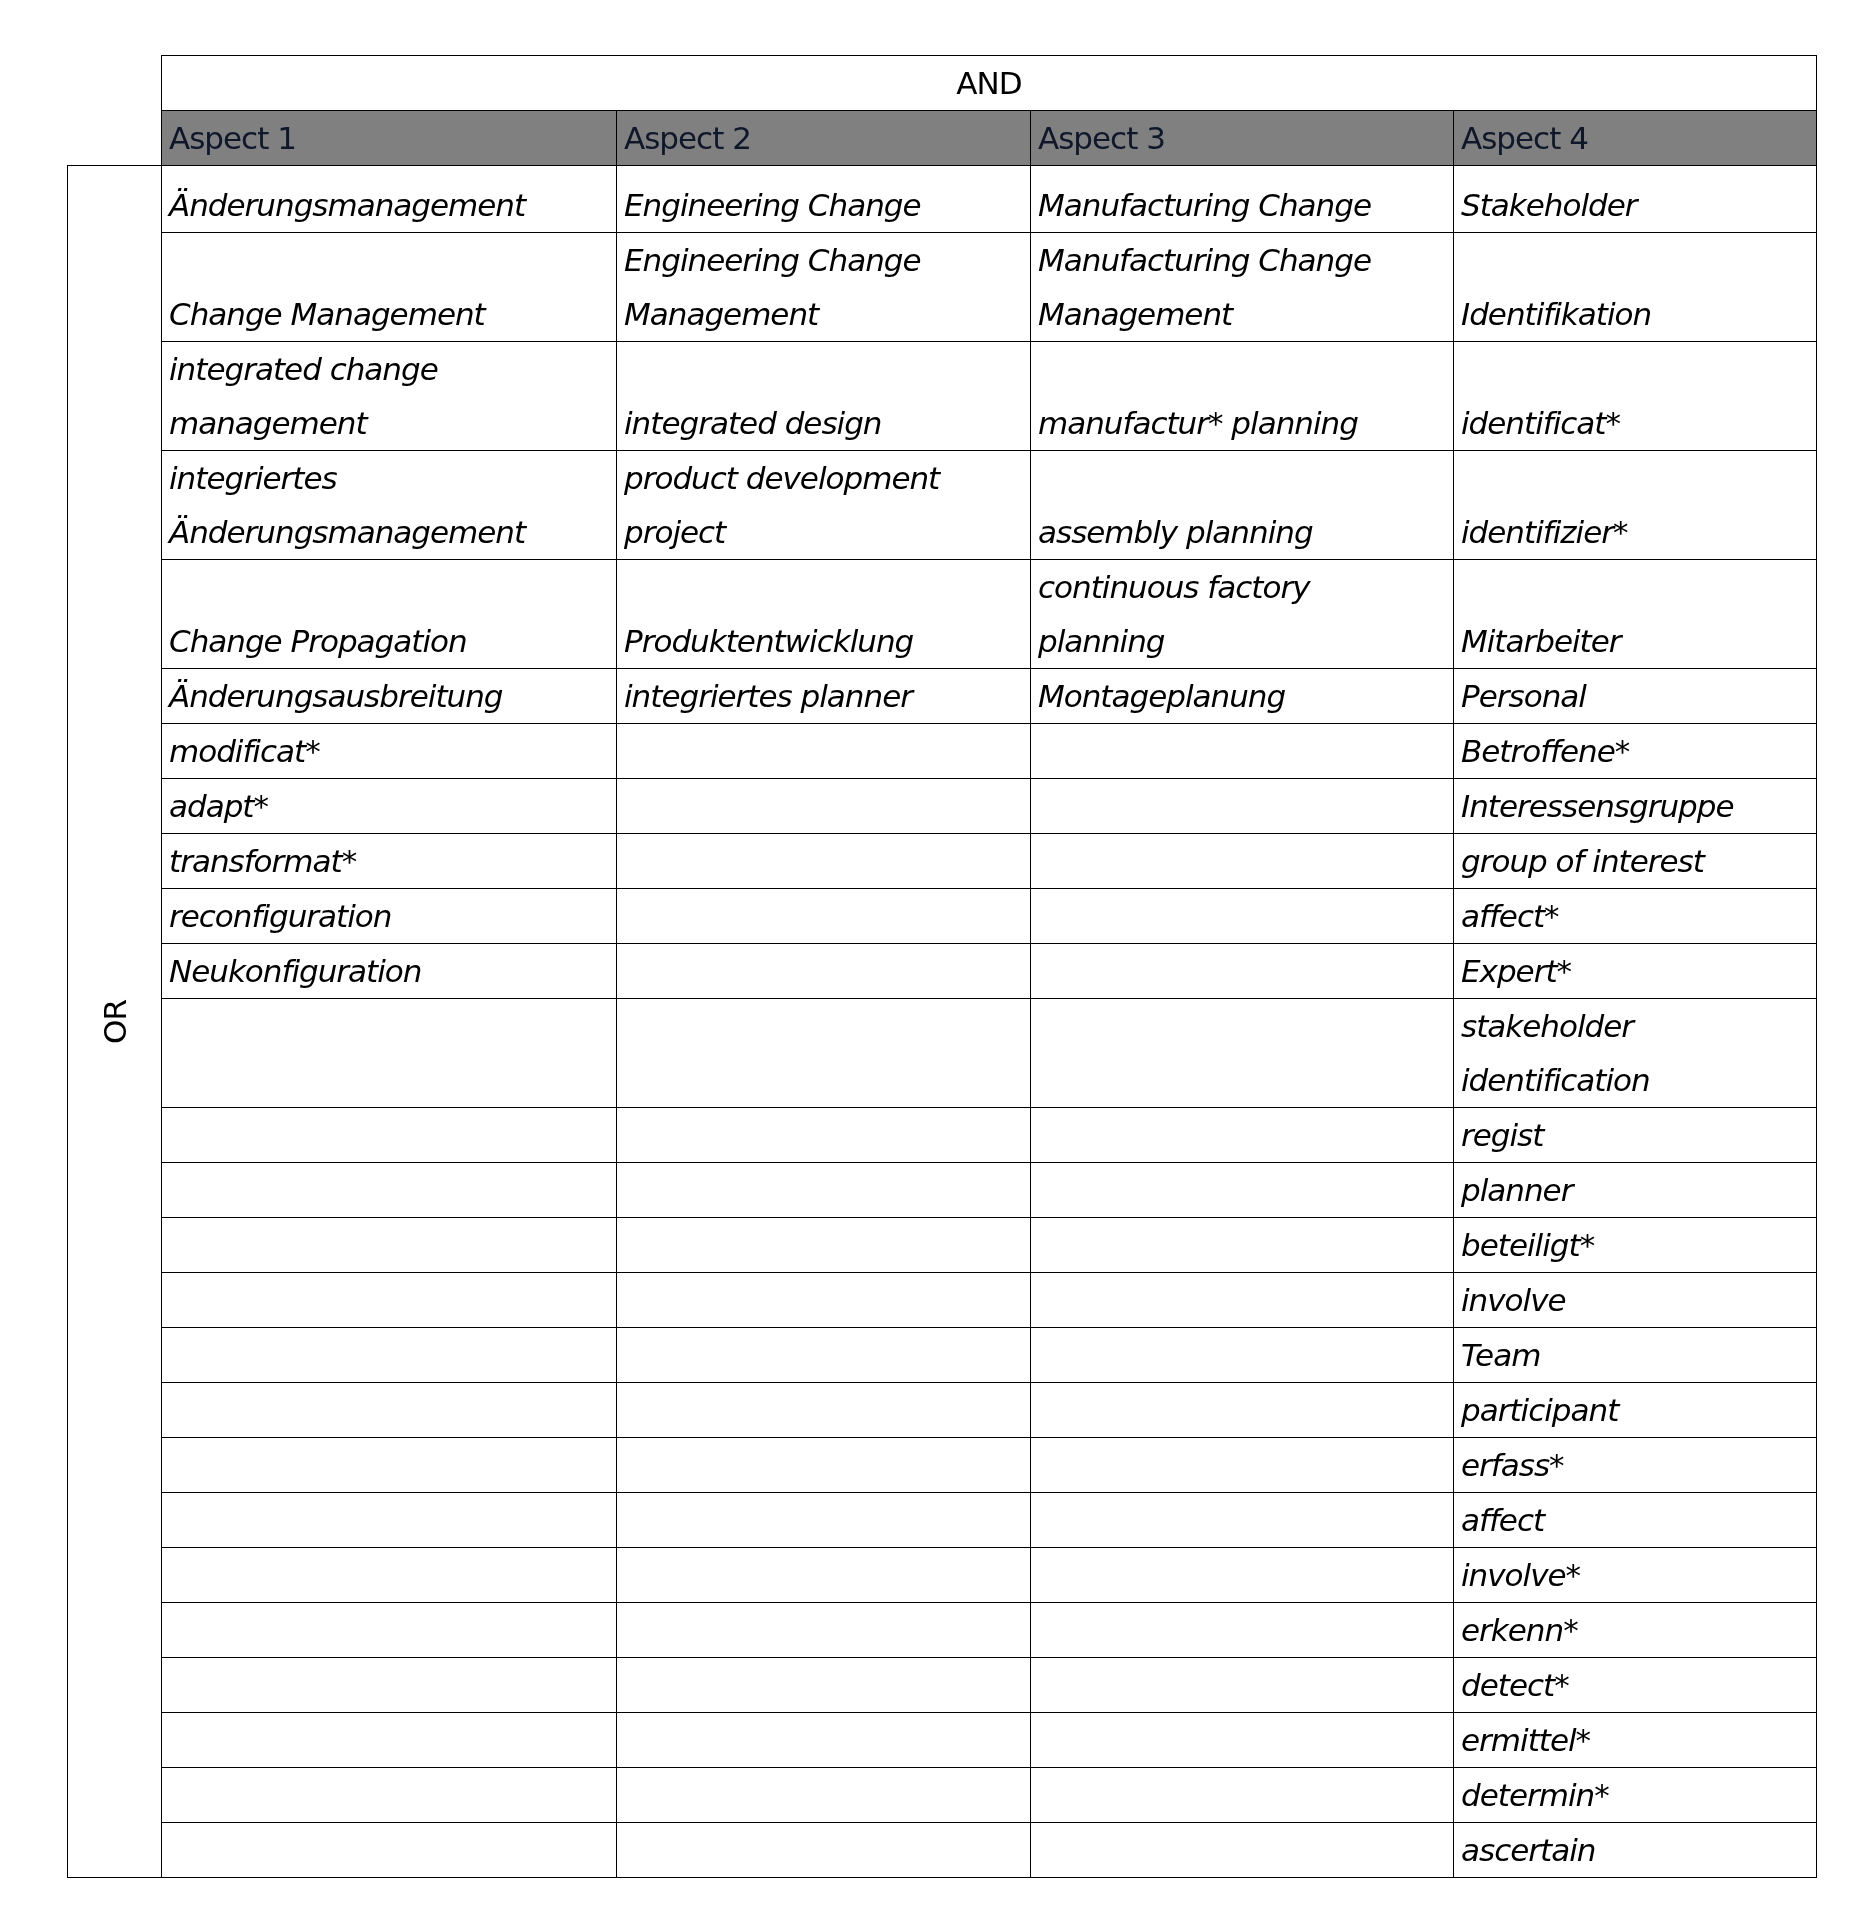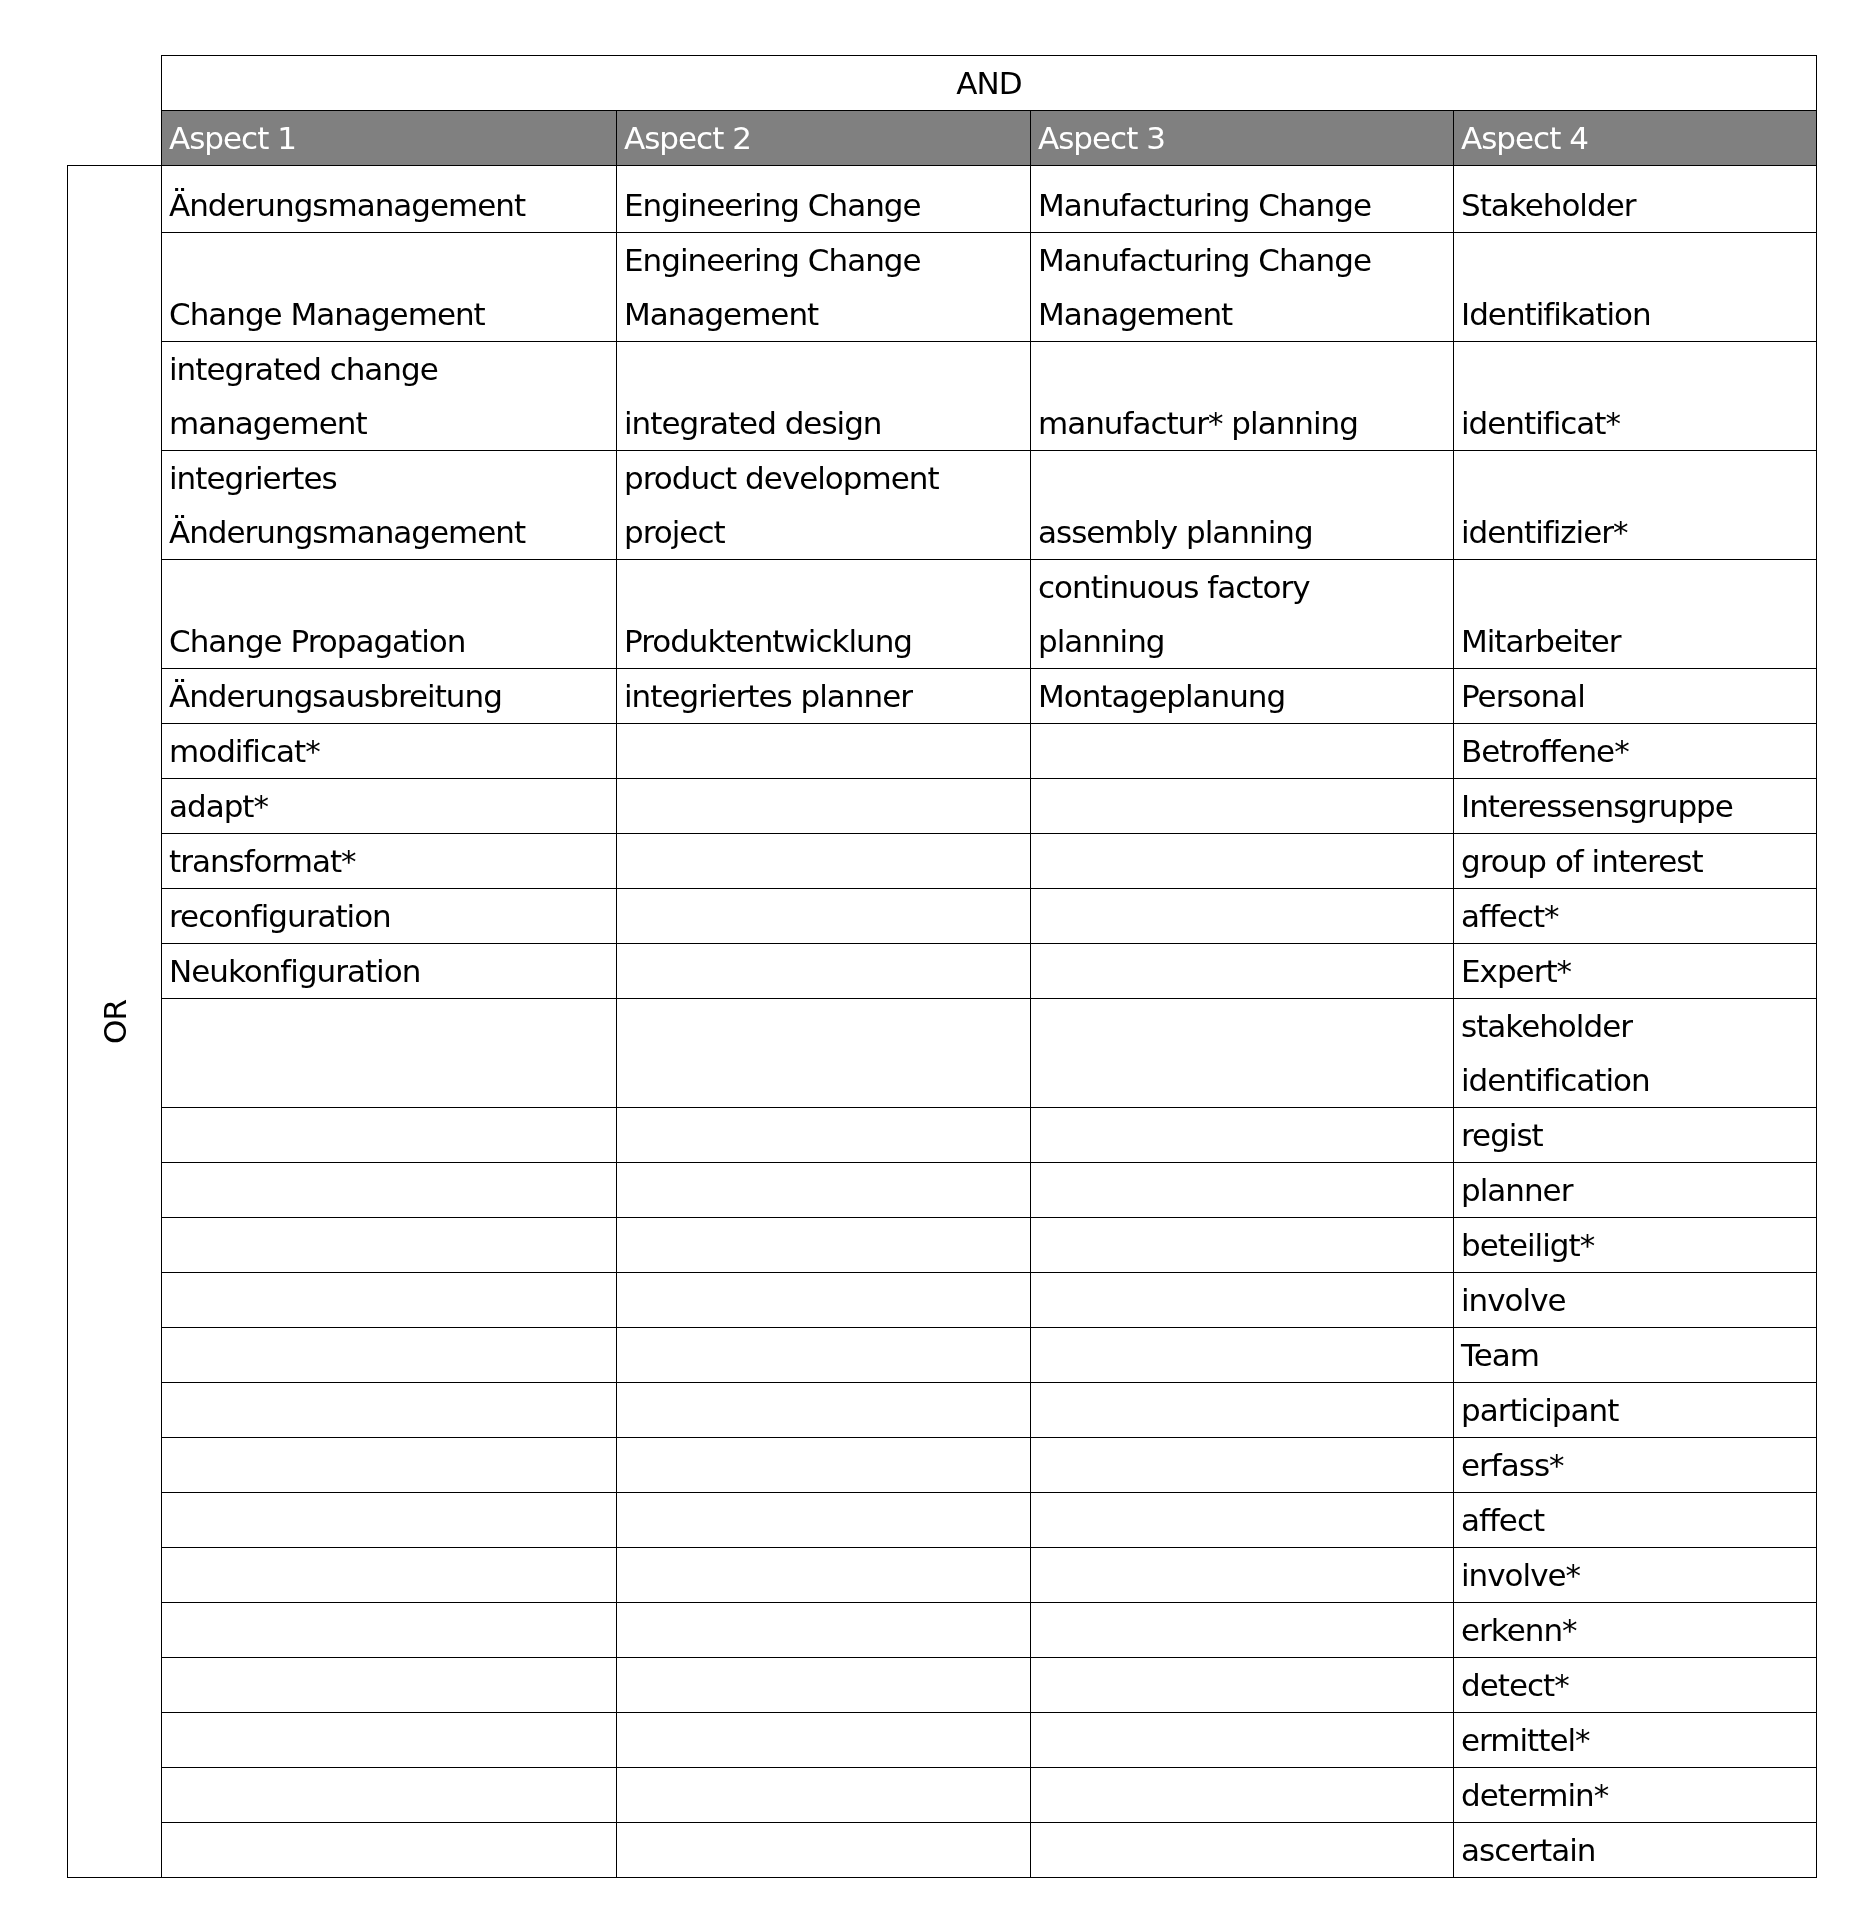--- a/index.html
+++ b/index.html
@@ -8,25 +8,25 @@
   #wrap { position: absolute; left: 67px; top: 55px; border-radius: 7px; }
   table { border-collapse: collapse; table-layout: fixed; }
   td, th { border: 1.5px solid #000; padding: 0 7px; font-size: 31px; font-weight: normal;
            line-height: 54px; vertical-align: bottom; text-align: left; white-space: nowrap;
            overflow: hidden; letter-spacing: -1px; }
   .corner { border: none; }
   .or-cell { border-right: 1.5px solid #000; border-left: 1.5px solid #000; border-bottom: 1.5px solid #000; position: relative; }
   .or-label { position: absolute; left: 50%; top: 50%; transform: translate(-50%, -50%) rotate(-90deg);
               font-size: 31px; }
   .and-cell { text-align: center; height: 54px; line-height: 54px; vertical-align: middle; }
-  .hdr { background: #808080; color: #ffffff; height: 54px; line-height: 54px; vertical-align: middle; }
+  .hdr { background: #808080; color: #0f172a; height: 54px; line-height: 54px; vertical-align: middle; }
   .r1 td { height: 66px; }
   .single td { height: 53px; }
   .double td { height: 108px; }
-  .cell-line { display: block; line-height: 54px; }
+  .cell-line { display: block; line-height: 54px; font-style: italic; }
 </style>
 </head>
 <body>
 
 <div id="wrap">
   <table>
     <colgroup>
       <col style="width:94px">
       <col style="width:455px">
       <col style="width:414px">

